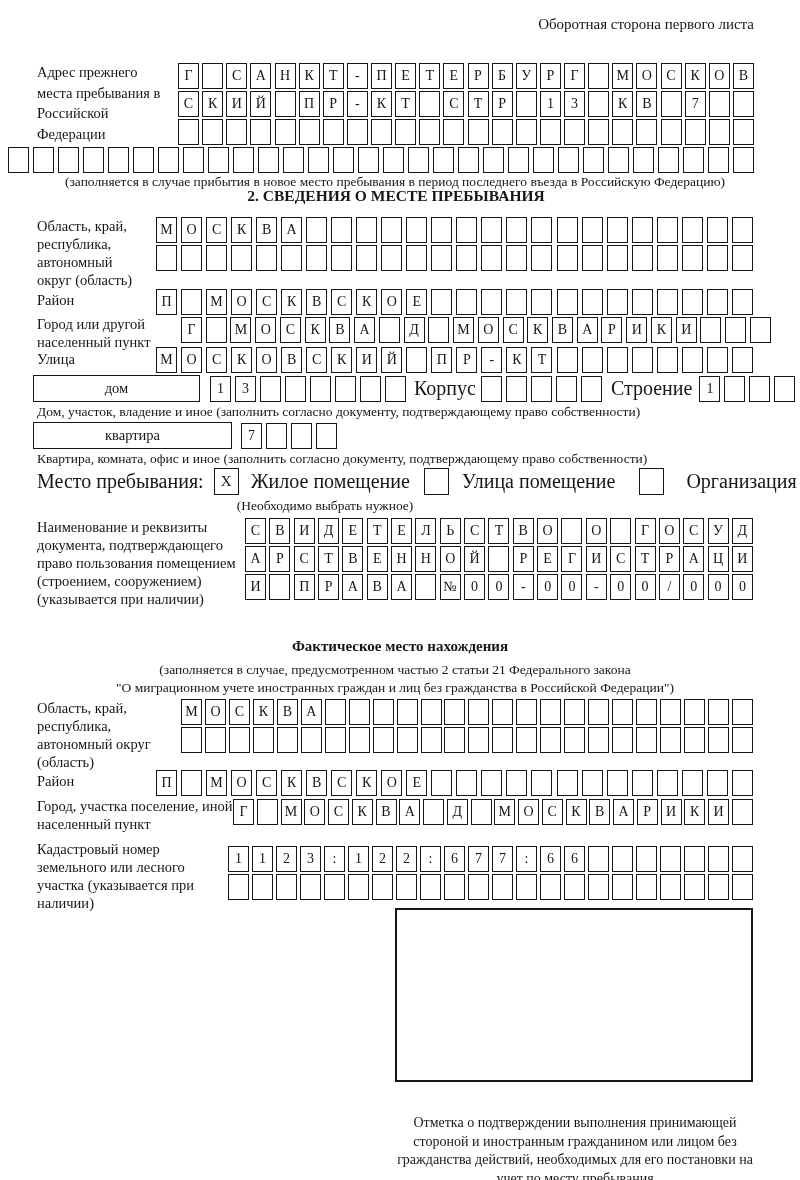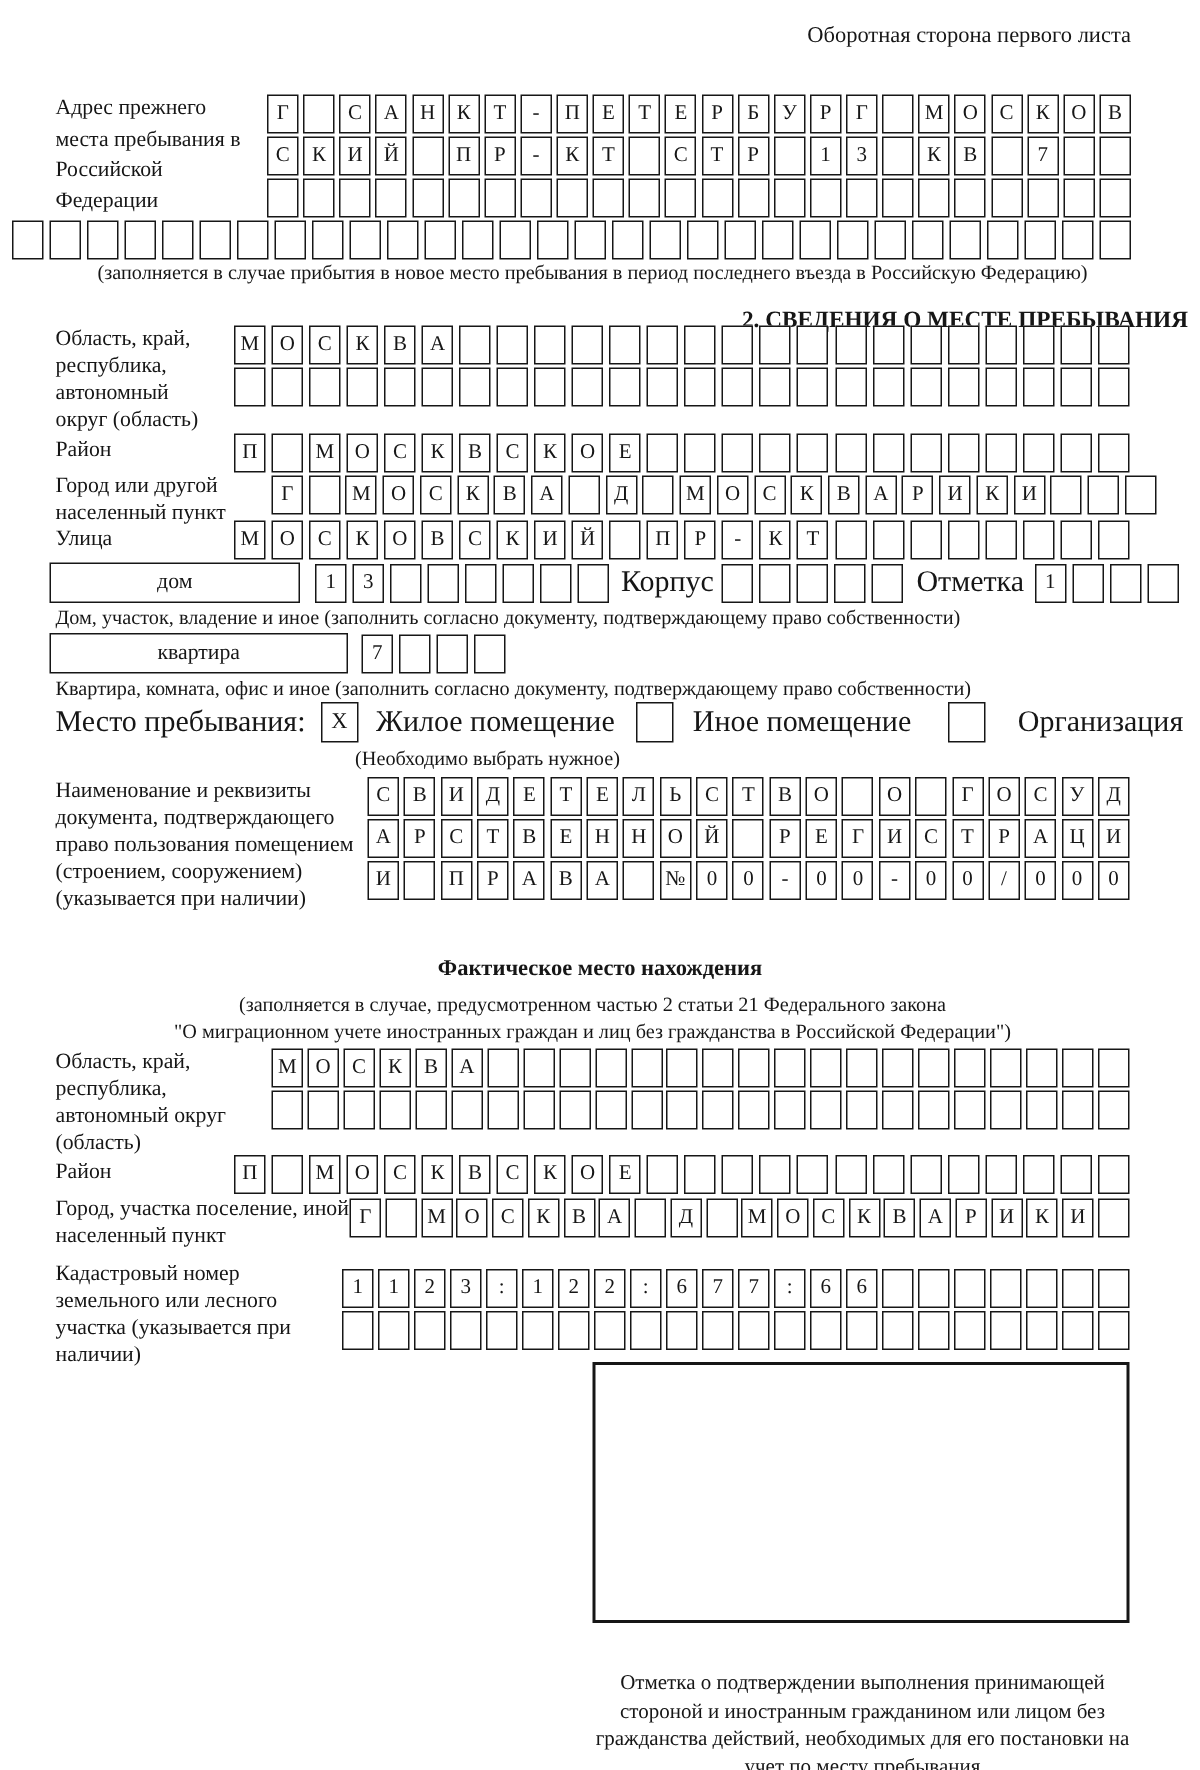--- a/index.html
+++ b/index.html
@@ -154,21 +154,21 @@
       <span class="cbox"></span>
       <span class="cbox"></span>
       <span class="cbox"></span>
       <span class="cbox"></span>
       <span class="cbox"></span>
       <span class="cbox"></span>
       <span class="cbox"></span>
     </div>
   <div class="abs note ctr" style="left:0; top:174px; width:790px;">(заполняется в случае прибытия в новое место пребывания в период последнего въезда в Российскую Федерацию)</div>
 
-  <div class="abs h2t ctr" style="left:0; top:205px; width:792px;text-align:right;">2. СВЕДЕНИЯ О МЕСТЕ ПРЕБЫВАНИЯ</div>
+  <div class="abs h2t ctr" style="left:0; top:187px; width:792px;">2. СВЕДЕНИЯ О МЕСТЕ ПРЕБЫВАНИЯ</div>
 
   <div class="abs lbl" style="left:37px; top:217px; width:112px;">Область, край, республика, автономный округ (область)</div>
   <div class="abs boxcol" style="left:156px; top:217px;">
     <div class="boxes" style="width:597px;">
         <span class="cbox">М</span>
         <span class="cbox">О</span>
         <span class="cbox">С</span>
         <span class="cbox">К</span>
         <span class="cbox">В</span>
         <span class="cbox">А</span>
@@ -320,21 +320,21 @@
     <div class="inlbl">Корпус</div>
     <div style="width:5px;"></div>
     <div class="boxes-g">
         <span class="cbox"></span>
         <span class="cbox"></span>
         <span class="cbox"></span>
         <span class="cbox"></span>
         <span class="cbox"></span>
       </div>
     <div style="width:9px;"></div>
-    <div class="inlbl">Отметка</div>
+    <div class="inlbl">Строение</div>
     <div style="width:7px;"></div>
     <div class="boxes-g">
         <span class="cbox">1</span>
         <span class="cbox"></span>
         <span class="cbox"></span>
         <span class="cbox"></span>
       </div>
   </div>
   <div class="abs note" style="left:37px; top:404px;">Дом, участок, владение и иное (заполнить согласно документу, подтверждающему право собственности)</div>
 
@@ -352,21 +352,21 @@
 
   <div class="abs rowflex" style="left:37px; top:468px;">
     <div class="inlbl">Место пребывания:</div>
     <div style="width:10px;"></div>
     <div class="chk">X</div>
     <div style="width:12px;"></div>
     <div class="inlbl">Жилое помещение</div>
     <div style="width:14px;"></div>
     <div class="chk"></div>
     <div style="width:13px;"></div>
-    <div class="inlbl">Иное помещение</div>
+    <div class="inlbl">Улица помещение</div>
     <div style="width:24px;"></div>
     <div class="chk"></div>
     <div style="width:22px;"></div>
     <div class="inlbl">Организация</div>
   </div>
   <div class="abs note ctr" style="left:160px; top:498px; width:330px;">(Необходимо выбрать нужное)</div>
 
   <div class="abs lbl" style="left:37px; top:518px; width:212px;">Наименование и реквизиты документа, подтверждающего право пользования помещением (строением, сооружением) (указывается при наличии)</div>
   <div class="abs boxcol" style="left:245px; top:518px;">
     <div class="boxes" style="width:508px;">

